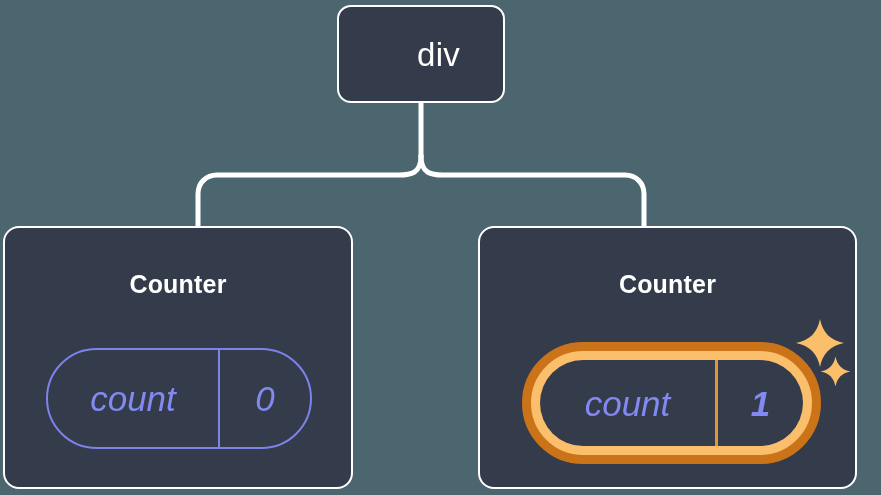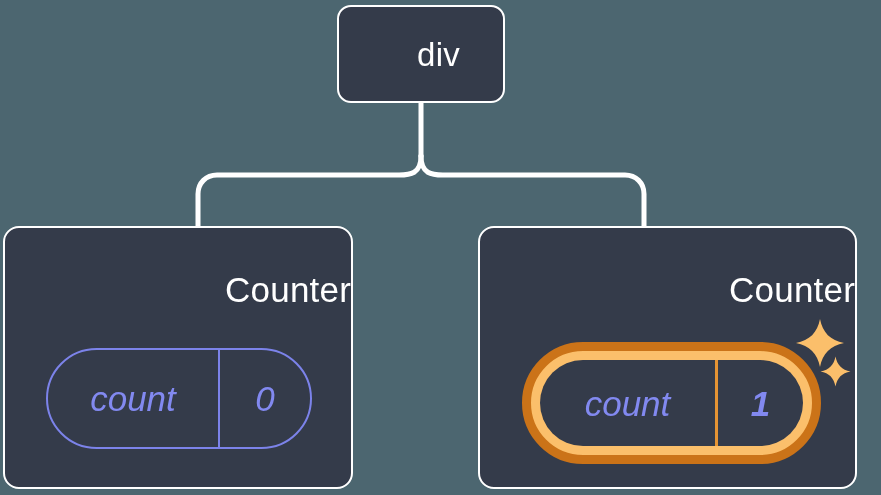--- a/index.html
+++ b/index.html
@@ -73,24 +73,24 @@
     top: 226px;
     width: 379px;
     height: 263px;
   }
 
   .node-title {
     position: absolute;
     left: 0;
     right: 0;
     top: 44px;
-    text-align: right;
+    text-align: center;
     color: #ffffff;
-    font-size: 35px;
-    font-weight: 400;
+    font-size: 25px;
+    font-weight: 700;
     letter-spacing: 0.2px;
     line-height: 1;
   }
 
   
   .pill-wrap {
     position: absolute;
   }
   #pill-wrap-left {
     left: 41px;

